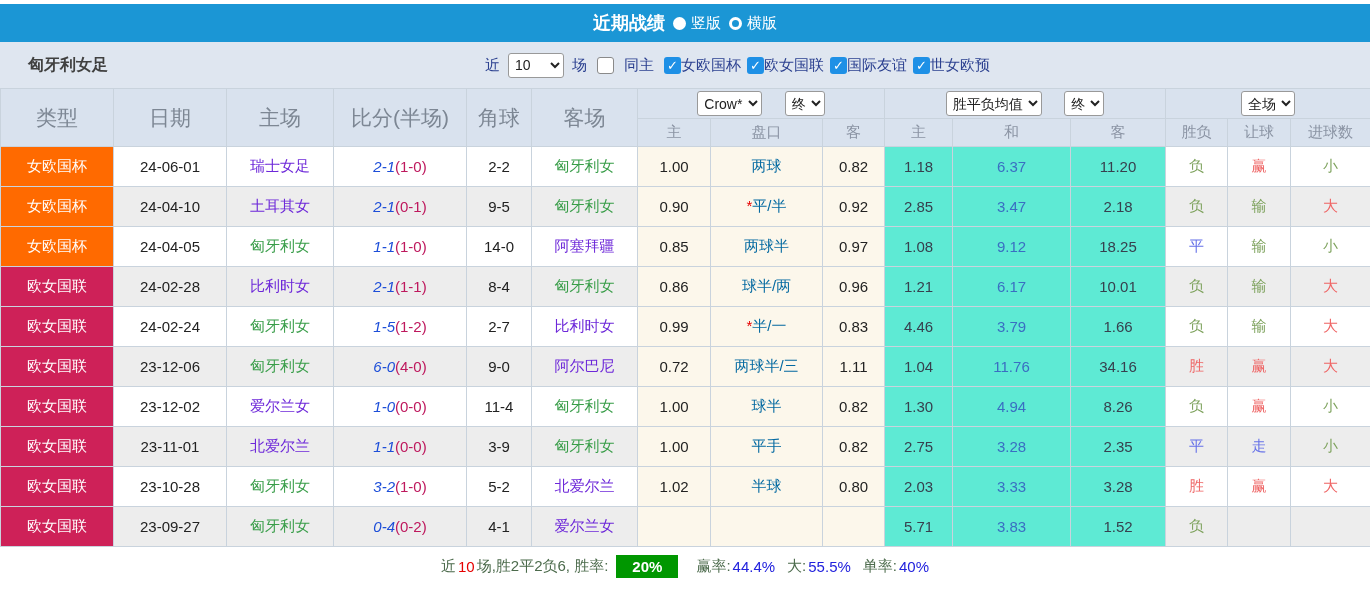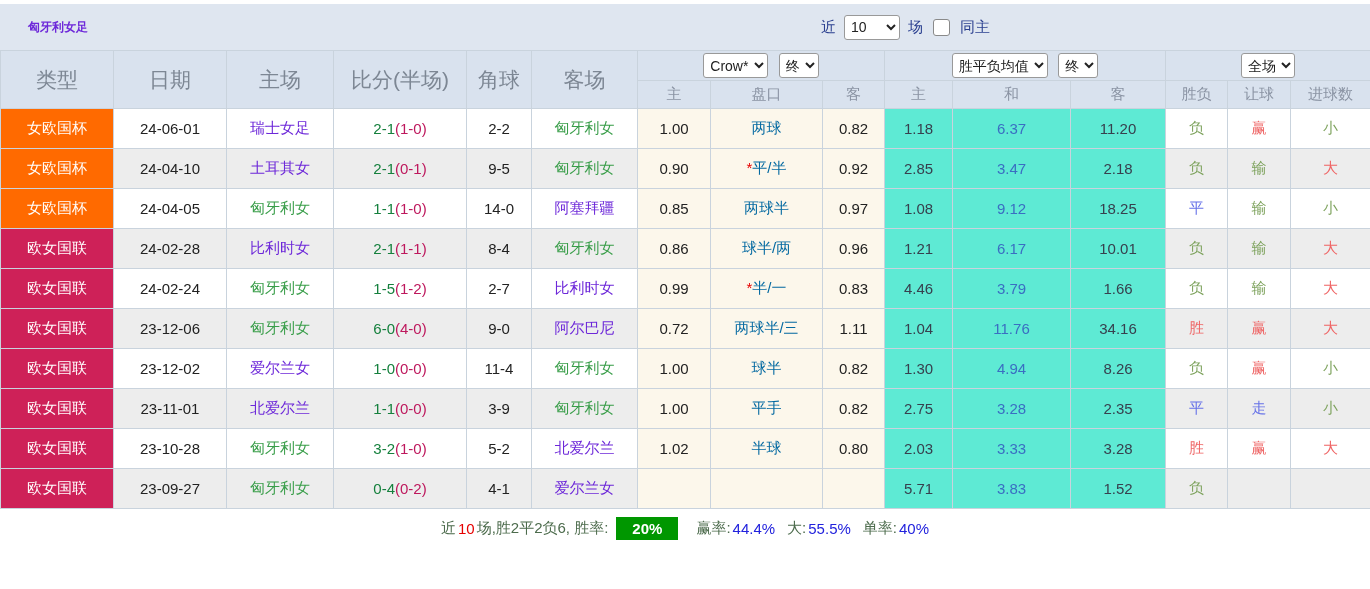--- a/index.html
+++ b/index.html
@@ -11,46 +11,46 @@
   
   .title-bar { height:38px; background:#1b96d5; display:flex; align-items:center; justify-content:center; gap:8px; color:#fff; }
   .title-bar .title { font-size:18px; font-weight:bold; }
   .radio-dot { width:13px; height:13px; border-radius:50%; background:#fff; display:inline-block; }
   .radio-ring { width:13px; height:13px; border-radius:50%; border:3px solid #fff; background:#1b96d5; display:inline-block; }
   .radio-label { font-size:15px; }
   .radio-wrap { display:flex; align-items:center; gap:5px; }
 
   
   .filter-bar { height:46px; background:#dfe6f0; display:flex; align-items:center; padding:0 28px; }
-  .team-name { font-size:12px; font-weight:bold; color:#6d28d9; }
+  .team-name { font-size:16px; font-weight:bold; color:#404040; }
   .filter-controls { margin-left:auto; margin-right:352px; display:flex; align-items:center; gap:4px; font-size:15px; color:#2a3f8f; white-space:nowrap; }
   select { font-size:14px; color:#222; background:#fff; border:1px solid #999; border-radius:3px; height:25px; padding:0 2px; }
   .near-select { width:56px; margin:0 4px; }
   .cb { width:17px; height:17px; border-radius:3px; display:inline-flex; align-items:center; justify-content:center; flex:0 0 auto; margin-left:6px; }
   .cb.checked { background:#1e90e6; color:#fff; font-size:13px; font-weight:bold; }
   .cb.unchecked { background:#fff; border:1px solid #8a8a8a; margin:0 6px; }
 
   
   table { border-collapse:collapse; table-layout:fixed; width:1370px; }
   th, td { border:1px solid #c9d3dd; text-align:center; vertical-align:middle; font-weight:normal; overflow:hidden; }
   thead tr.group-row th { height:30px; background:#d9e2ee; }
   thead tr.sub-row th { height:28px; background:#d9e2ee; color:#8a93a3; font-size:15px; }
   thead th.main-h { background:#d9e2ee; color:#7d8794; font-size:21px; }
-  .group-cell select { margin:0 3px; }
+  .group-cell select { margin:0 9px; }
   tbody td { height:40px; font-size:15px; color:#222; background:#fff; }
   tbody tr:nth-child(even) td.st { background:#ededed; }
   td.cream { background:#fcf7eb; }
   td.pale { background:#5eead4; }
   td.badge-orange { background:#ff6a00; color:#fff; }
   td.badge-crimson { background:#ce2158; color:#fff; }
   .c-green { color:#3a9e4a; }
   .c-red { color:#ef6666; }
   .c-blue { color:#6672e8; }
   .c-dark { color:#6d28d9; }
-  .score-ft { color:#15803d; }
+  .score-ft { color:#1d4ed8;font-style:italic; }
   .score-ht { color:#be185d; }
   .hc-star { color:#e60000; }
   .hc-text { color:#0369a1; }
   td.avg-draw { color:#3a6ec2; }
   td.avg-side { color:#37404e; }
 
   
   td.resf.c-green { color:#7da25c; }
 
   
@@ -59,31 +59,43 @@
   .footer .blue { color:#2222dd; }
   .footer .badge { background:#009700; color:#fff; padding:3px 16px; margin:0 6px; font-weight:bold; }
   .footer .lbl { margin-left:10px;text-align:center; }
 </style>
 </head>
 <body>
 
 <div class="page">
   <div class="top-strip"></div>
 
+  <div class="title-bar">
+    <span class="title">近期战绩</span>
+    <span class="radio-wrap">
+      <span class="radio-dot"></span>
+      <span class="radio-label">竖版</span>
+    </span>
+    <span class="radio-wrap">
+      <span class="radio-ring"></span>
+      <span class="radio-label">横版</span>
+    </span>
+  </div>
 
   <div class="filter-bar">
     <span class="team-name">匈牙利女足</span>
     <span class="filter-controls">
       <span>近</span>
       <select class="near-select">
         <option>10</option>
       </select>
       <span>场</span>
       <span class="cb unchecked"></span>
       <span>同主</span>
+      <span id="league-filters"><span class="cb checked">✓</span><span>女欧国杯</span><span class="cb checked">✓</span><span>欧女国联</span><span class="cb checked">✓</span><span>国际友谊</span><span class="cb checked">✓</span><span>世女欧预</span></span>
     </span>
   </div>
 
   <table>
     <colgroup>
       <col style="width:113px">
         <col style="width:113px">
         <col style="width:107px">
         <col style="width:133px">
         <col style="width:65px">

